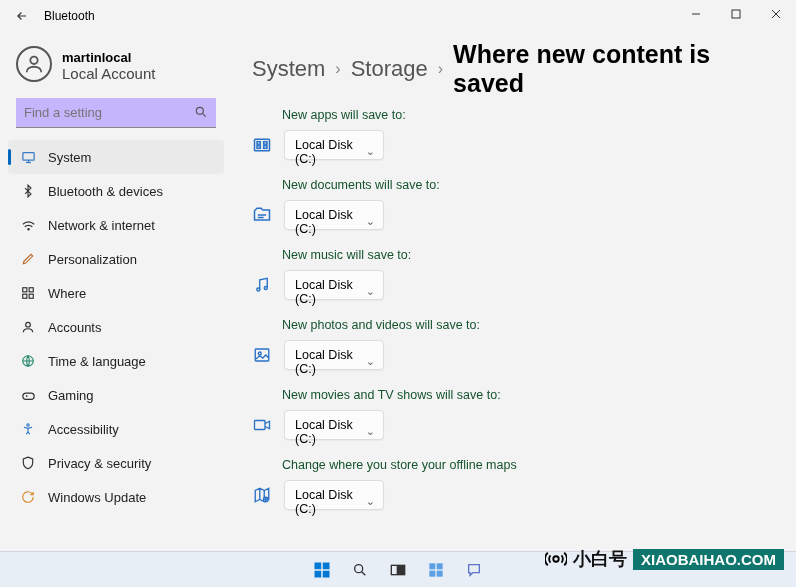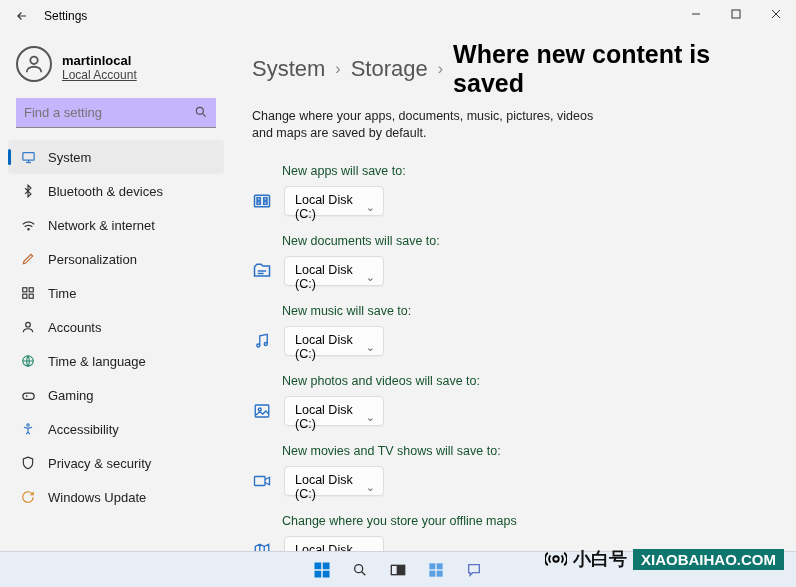--- a/index.html
+++ b/index.html
@@ -7,21 +7,21 @@
   .titlebar { height: 32px; display: flex; align-items: center; padding: 0 8px; }
   .titlebar .back { width: 28px; height: 28px; display: flex; align-items: center; justify-content: center; cursor: pointer; }
   .titlebar .title { font-size: 12px; margin-left: 8px; color: #000; }
   .window-controls { position: absolute; top: 0; right: 0; display: flex; }
   .window-controls > div { width: 40px; height: 28px; display: flex; align-items: center; justify-content: center; cursor: pointer; }
   .content { display: flex; height: calc(100% - 68px); }
   .sidebar { width: 232px; padding: 10px 8px 0 8px; }
   .user-block { display: flex; align-items: flex-end; gap: 10px; padding: 4px 8px 12px 8px; }
   .avatar { width: 36px; height: 36px; border-radius: 50%; border: 2px solid #555; display: flex; align-items: center; justify-content: center; }
   .user-name { font-size: 13px; font-weight: 600; color: #000; }
-  .user-type { font-size: 12px; color: #444; text-decoration: underline; }
+  .user-type { font-size: 15px; color: #444; }
   .search-wrap { position: relative; margin: 4px 8px 12px 8px; }
   .search { width: 100%; height: 30px; padding: 0 30px 0 8px; border: none; border-bottom: 1px solid #888; background: #c4b5fd; font-size: 13px; outline: none; }
   .search-icon { position: absolute; right: 8px; top: 7px; color: #555; }
   .nav-item { display: flex; align-items: center; gap: 12px; height: 34px; padding: 0 12px; border-radius: 4px; cursor: pointer; font-size: 13px; color: #222; }
   .nav-item.selected { background: #eaeaea; position: relative; }
   .nav-item.selected::before { content: ""; position: absolute; left: 0; top: 9px; width: 3px; height: 16px; background: #0067c0; border-radius: 2px; }
   .nav-icon { width: 16px; height: 16px; display: flex; align-items: center; justify-content: center; }
   .main { flex: 1; padding: 8px 28px 0 20px; overflow: auto; }
   .breadcrumb { display: flex; align-items: center; gap: 10px; margin-bottom: 10px; }
   .bc-link { font-size: 22px; color: #555; cursor: pointer; }
@@ -41,21 +41,21 @@
 </style>
 </head>
 <body>
 
 <div class="titlebar">
   <div class="back">
     <svg width="14" height="14" viewBox="0 0 24 24" fill="none" stroke="#333" stroke-width="2">
         <path d="M19 12H5M11 18l-6-6 6-6"></path>
       </svg>
   </div>
-  <div class="title">Settings</div>
+  <div class="title">Bluetooth</div>
 </div>
 <div class="window-controls">
   <div>
       <svg width="10" height="10">
         <line x1="1" y1="5" x2="9" y2="5" stroke="#333" stroke-width="1"></line>
       </svg>
     </div>
   <div>
       <svg width="10" height="10">
         <rect x="1" y="1" width="8" height="8" fill="none" stroke="#333" stroke-width="1"></rect>
@@ -131,21 +131,21 @@
     </div>
     <div class="nav-item">
       <span class="nav-icon">
           <svg width="14" height="14" viewBox="0 0 24 24" fill="none" stroke="#333" stroke-width="2">
             <rect x="3" y="3" width="7" height="7"></rect>
             <rect x="14" y="3" width="7" height="7"></rect>
             <rect x="3" y="14" width="7" height="7"></rect>
             <rect x="14" y="14" width="7" height="7"></rect>
           </svg>
         </span>
-      <span>Time</span>
+      <span>Where</span>
     </div>
     <div class="nav-item">
       <span class="nav-icon">
           <svg width="14" height="14" viewBox="0 0 24 24" fill="none" stroke="#333" stroke-width="2">
             <circle cx="12" cy="8" r="4"></circle>
             <path d="M4 21c0-4 4-6 8-6s8 2 8 6"></path>
           </svg>
         </span>
       <span>Accounts</span>
     </div>
@@ -196,21 +196,20 @@
   </div>
 
   <div class="main">
     <div class="breadcrumb">
       <span class="bc-link">System</span>
       <span class="bc-sep">›</span>
       <span class="bc-link">Storage</span>
       <span class="bc-sep">›</span>
       <span class="bc-title">Where new content is saved</span>
     </div>
-    <div class="description">Change where your apps, documents, music, pictures, videos and maps are saved by default.</div>
 
     <div class="setting-group">
       <div class="setting-label">New apps will save to:</div>
       <div class="setting-row">
         <span class="category-icon">
             <svg width="20" height="20" viewBox="0 0 24 24" fill="none" stroke="#2a72c8" stroke-width="1.8">
               <rect x="3" y="5" width="18" height="14" rx="1"></rect>
               <rect x="6" y="8" width="4" height="3"></rect>
               <rect x="14" y="8" width="4" height="3"></rect>
               <rect x="6" y="13" width="4" height="3"></rect>

